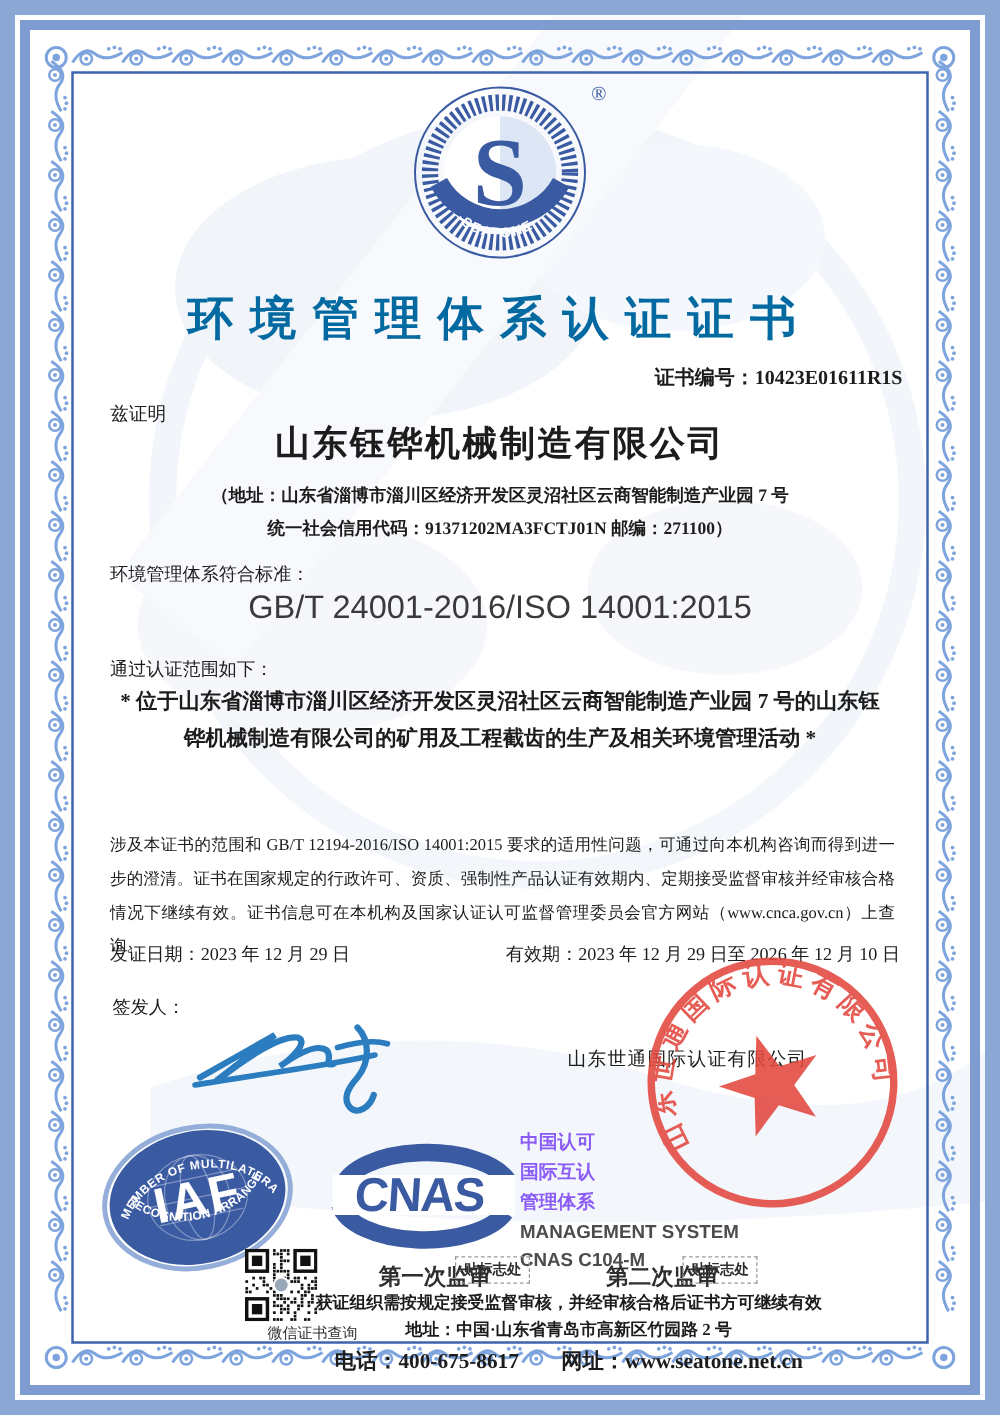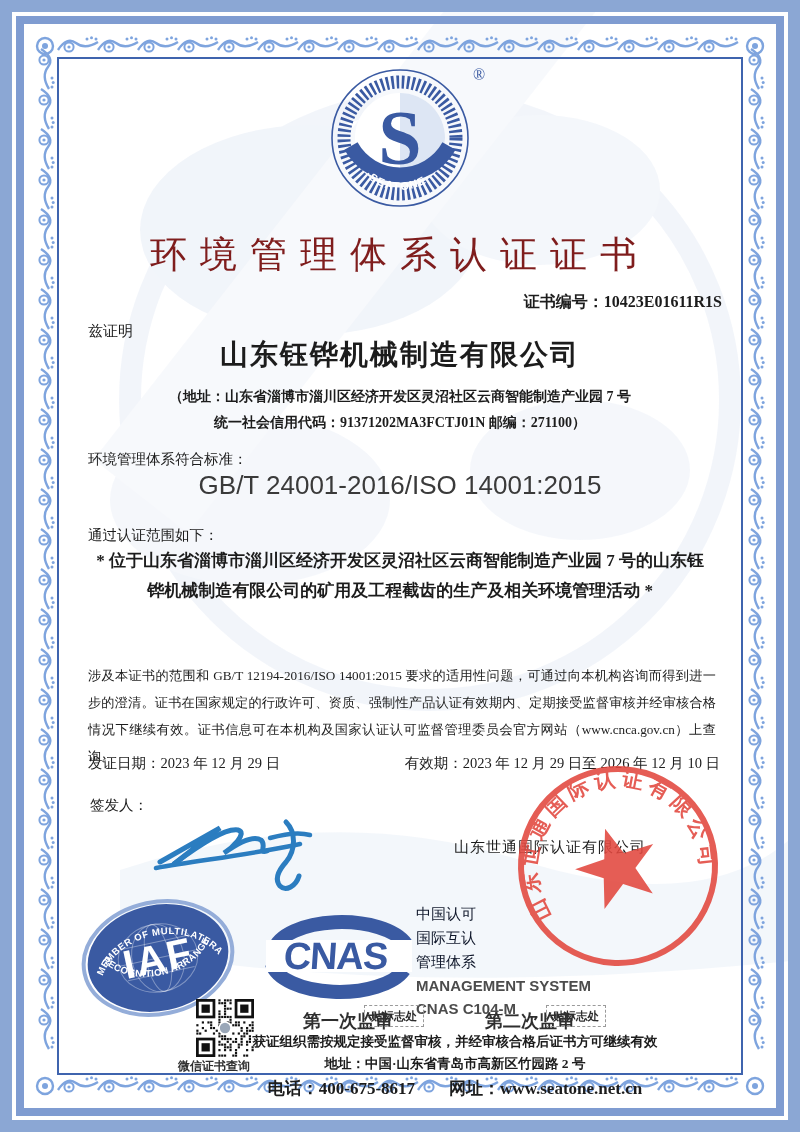--- a/index.html
+++ b/index.html
@@ -8,45 +8,45 @@
   
   .frame1{position:absolute;inset:0;border:12px solid #8ba7d4;pointer-events:none;}
   .frame2{position:absolute;inset:16px;border:8px solid #7f9cd1;pointer-events:none;}
   .frame4{position:absolute;inset:57px;border:2px solid #3f64ae;pointer-events:none;}
   .ornament,.watermark{position:absolute;inset:0;pointer-events:none;}
   
   .content{position:absolute;left:58px;top:58px;width:684px;height:1016px;}
   .abs{position:absolute;}
   .ctr{left:0;right:0;text-align:center;}
   .logo-box{left:257px;top:0px;width:170px;height:166px;}
-  .title{top:172px;font-size:37px;font-weight:normal;letter-spacing:13px;color:#7f1d1d;}
+  .title{top:172px;font-size:37px;font-weight:bold;letter-spacing:13px;color:#0369a1;}
   .certno{top:234px;right:20px;font-size:16px;font-weight:bold;}
   .certify{top:264px;left:30px;font-size:15px;}
   .company{top:278px;font-size:28px;font-weight:bold;letter-spacing:2px;}
   .addr1{top:330px;font-size:14px;font-weight:bold;}
   .addr2{top:356px;font-size:14px;font-weight:bold;}
   .stdlabel{top:392px;left:30px;font-size:14.5px;}
   .standard{top:412px;font-size:26px;color:#3a3a3a;font-family:"Liberation Sans","DejaVu Sans",sans-serif;}
   .scopelabel{top:468px;left:30px;font-size:14.5px;text-align:right;}
   .scope{top:488px;left:36px;right:36px;text-align:center;font-size:17px;font-weight:bold;line-height:1.75;}
   .disclaimer{top:604px;left:30px;right:26px;font-size:13.2px;line-height:2.05;text-align:justify;}
   .daterow-l{top:696px;left:30px;font-size:14.5px;}
   .daterow-r{top:696px;right:22px;font-size:14.5px;}
   .signer{top:738px;left:32px;font-size:14.5px;}
   .signature-box{left:92px;top:744px;width:195px;height:100px;}
   .certifier{left:396px;top:780px;font-size:15px;letter-spacing:1px;}
   .seal-box{left:448px;top:704px;width:224px;height:214px;z-index:5;}
   .iaf-box{left:18px;top:836px;width:164px;height:128px;}
   .cnas-box{left:202px;top:850px;width:158px;height:94px;}
   .accred{left:358px;top:844px;width:260px;}
-  .accred .cn{font-size:15px;font-weight:normal;line-height:24px;color:#0f172a;}
+  .accred .cn{font-size:15px;font-weight:bold;line-height:24px;color:#8b5cf6;}
   .accred .en{font-size:15px;font-weight:bold;line-height:23px;color:#4c4c4c;
               font-family:"Liberation Sans","DejaVu Sans",sans-serif;}
   .qr-box{left:138px;top:941px;width:58px;height:58px;}
-  .qr-caption{left:106px;top:1000px;width:100px;text-align:center;font-size:12px;font-weight:bold;color:#2e2e2e;}
+  .qr-caption{left:128px;top:1000px;width:100px;text-align:right;font-size:12px;font-weight:normal;color:#2e2e2e;}
   .aud-label{top:951px;font-size:18px;font-weight:bold;color:#2e2e2e;}
   .aud1{left:245px;} .aud2{left:427px;}
   .aud-box{top:947px;width:58px;height:20px;border:1.5px dashed #9a9a9a;text-align:center;
            font-size:11.5px;line-height:20px;font-weight:bold;color:#2e2e2e;}
   .aud-box1{left:306px;} .aud-box2{left:488px;}
   .foot-note{top:975px;left:112px;right:2px;text-align:center;font-size:13.5px;font-weight:bold;}
   .foot-addr{top:997px;left:112px;right:2px;text-align:center;font-size:13.5px;font-weight:bold;}
   .foot-tel{top:1019px;left:112px;right:2px;text-align:center;font-size:17px;font-weight:bold;}
   .foot-tel .gap{display:inline-block;width:34px;}
   svg{display:block;}

